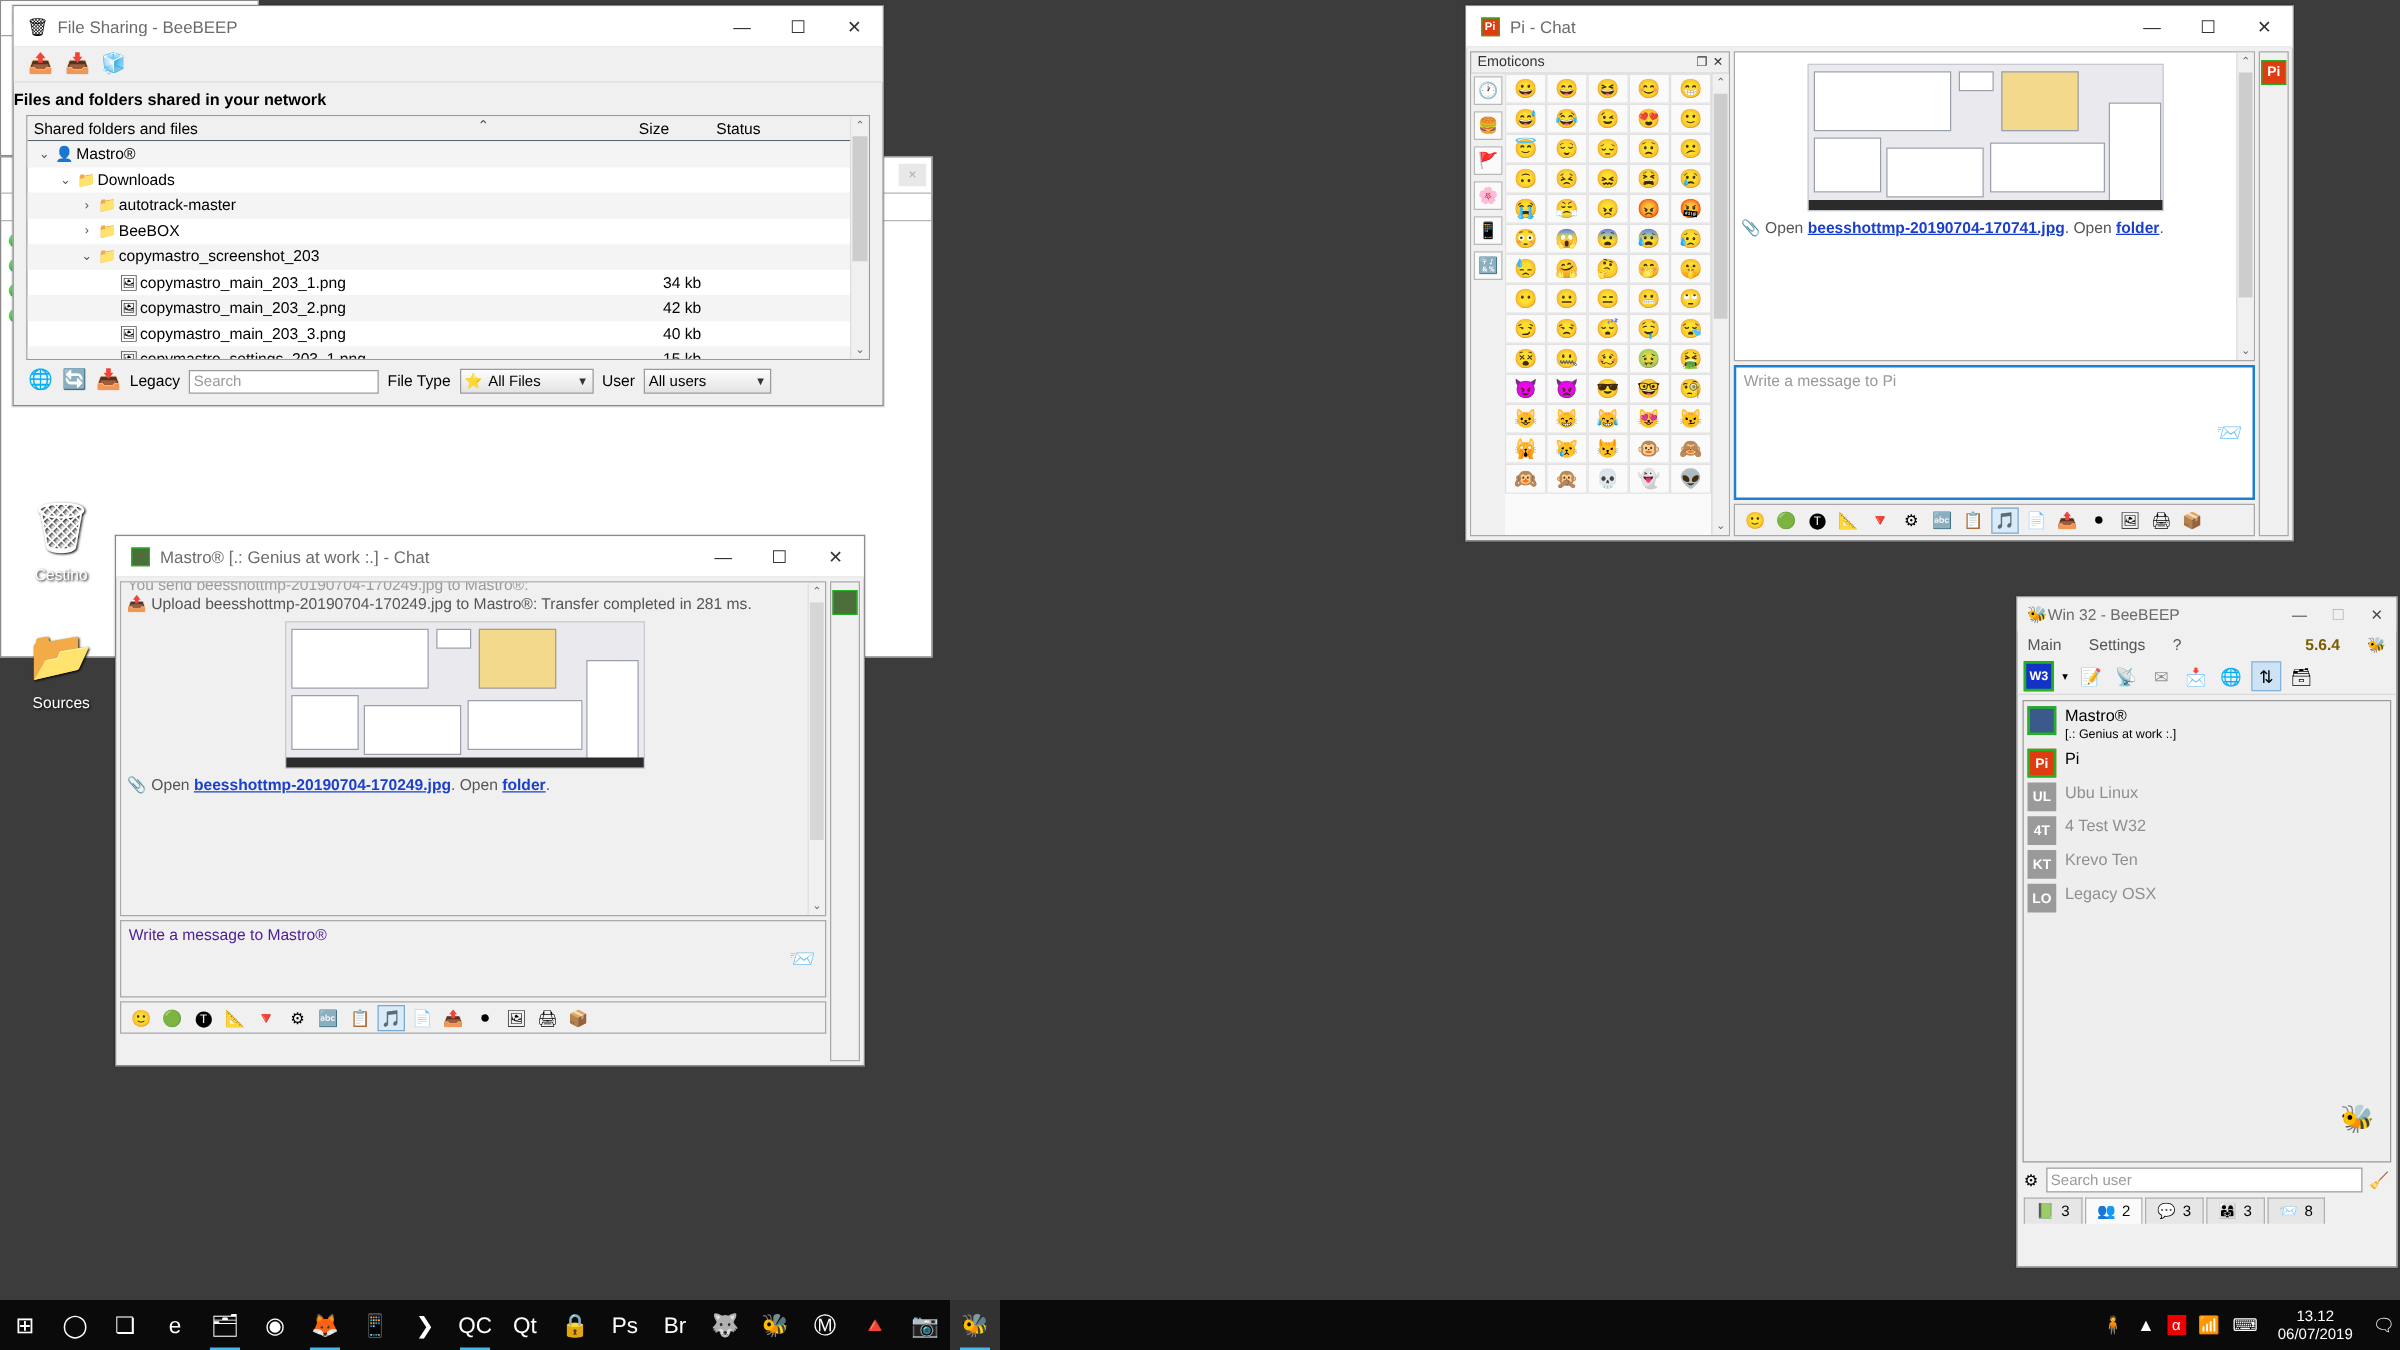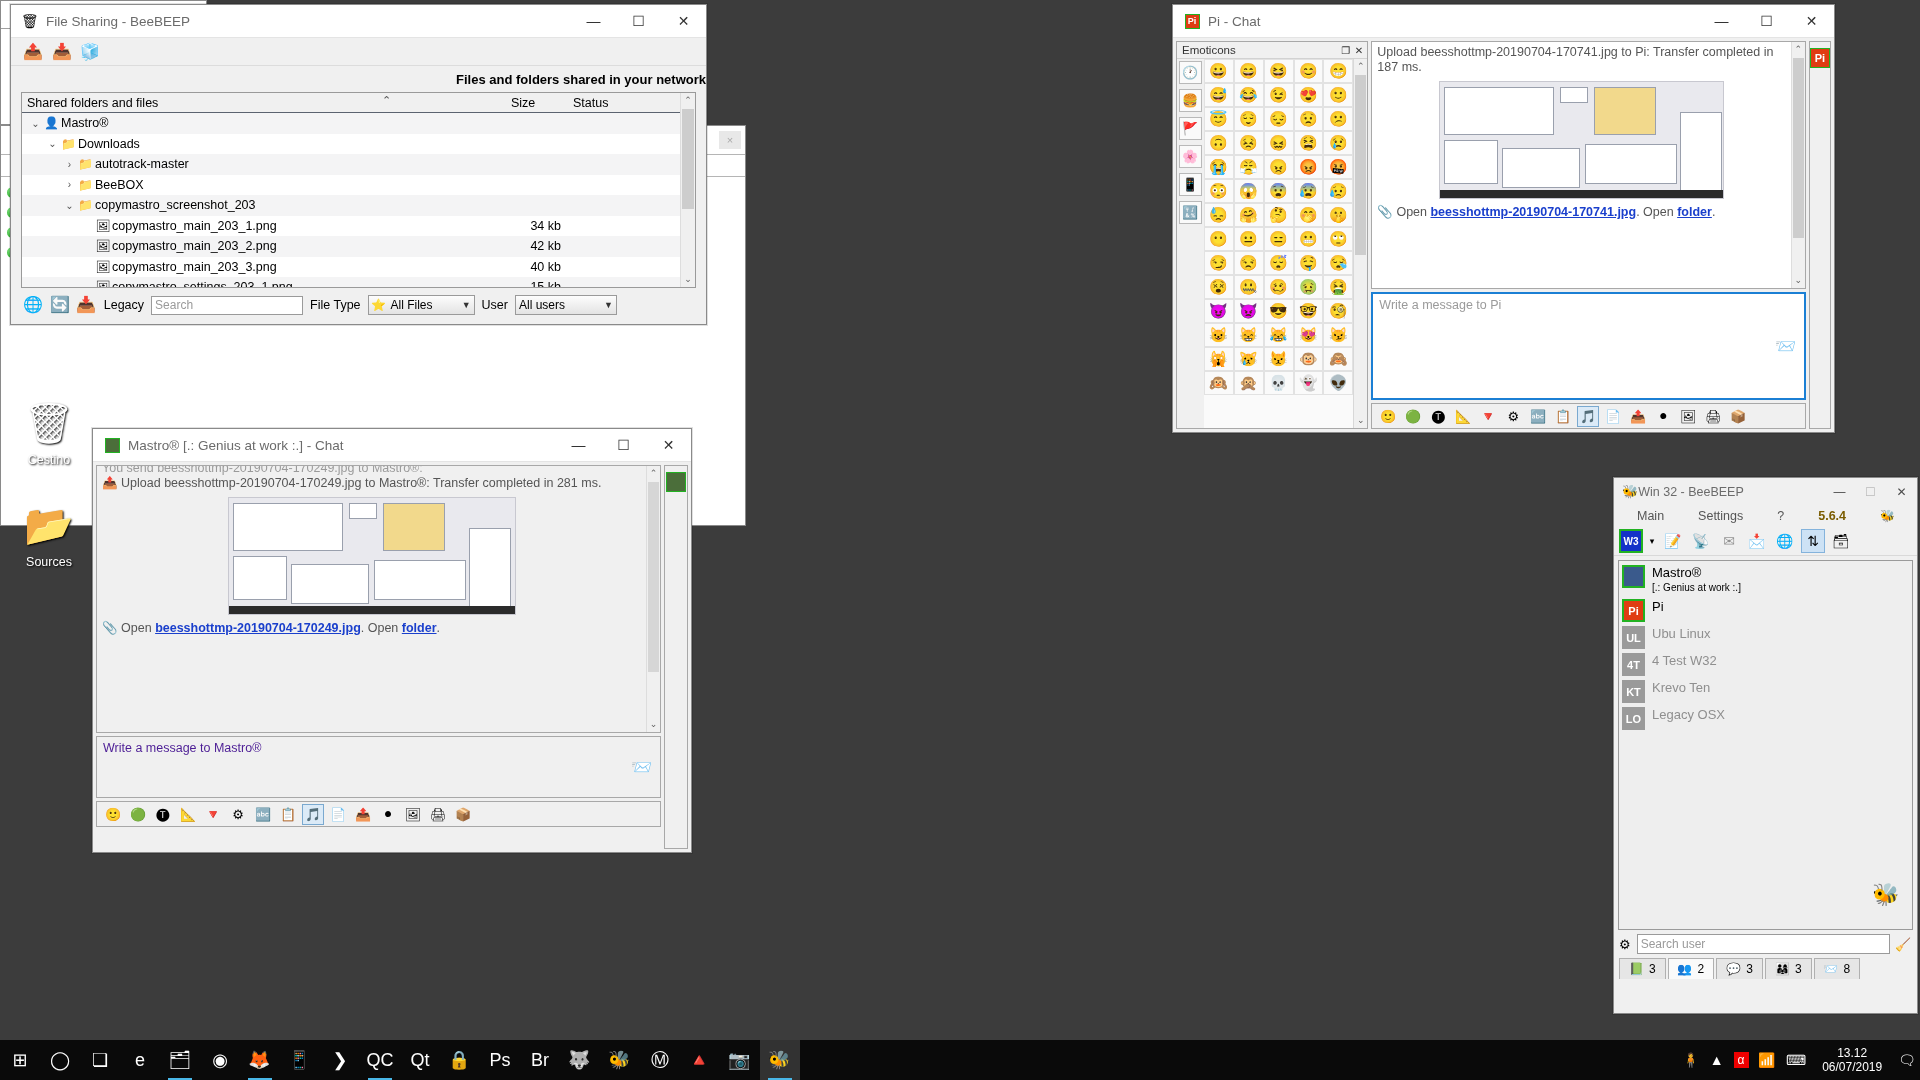--- a/index.html
+++ b/index.html
@@ -28,21 +28,21 @@
          white-space:nowrap; overflow:hidden; }
   .wbtns { display:flex; height:33px; flex:0 0 auto; }
   .wbtn { width:45px; height:33px; display:flex; align-items:center;
          justify-content:center; color:#333; font-size:14px; }
 
   
   #fs-win { left:10px; top:4px; width:697px; height:321px; }
   #fs-toolbar { height:28px; display:flex; align-items:center; gap:9px;
         padding:0 8px 0 12px; border-bottom:1px solid #dcdcdc; background:#f0f0f0; }
   .tb-ico { font-size:16px; line-height:16px; }
-  #fs-head { text-align:right; font-weight:bold; font-size:13px; padding:6px 0 5px; }
+  #fs-head { text-align:left; font-weight:bold; font-size:13px; padding:6px 0 5px; }
   #fs-tree-wrap { margin:0 10px; border:1px solid #9a9a9a; background:#fff;
         height:196px; position:relative; overflow:hidden; display:flex; }
   .tree-main { flex:1 1 auto; position:relative; }
   .tree-hdr { display:flex; height:20px; font-size:12.5px; align-items:center;
         border-bottom:1px solid #5b6370; background:#f0f0f0; }
   .th { padding:0 5px; overflow:hidden; white-space:nowrap; }
   .th.c1 { flex:0 0 484px; }
   .th.c2 { flex:0 0 62px; }
   .th.c3 { flex:1 1 auto; }
   .sortmark { position:absolute; left:360px; top:1px; font-size:11px; color:#555; }
@@ -151,22 +151,22 @@
   .dot { width:11px; height:11px; border-radius:50%;
         background:radial-gradient(circle at 35% 30%,#7ee47e,#129a12); }
 
   
   #w32-win { left:1613px; top:477px; width:305px; height:537px; }
   #w32-title { height:27px; display:flex; align-items:center; padding:0 0 0 8px;
         background:#f0f0f0; }
   #w32-title .wtext { color:#6b6b6b; font-size:12.5px; flex:1 1 auto; }
   .w32btn { width:31px; height:27px; display:flex; align-items:center;
         justify-content:center; color:#4a4a4a; font-size:12px; }
-  #w32-menu { height:22px; display:flex; align-items:center; gap:34px;
-        padding:0 23px; font-size:12.5px; color:#555; }
+  #w32-menu { height:22px; display:flex; align-items:center; gap:22px;
+        padding:0 8px; font-size:12.5px; color:#555; }
   #w32-menu .ver { margin-left:auto; font-weight:bold; color:#7a5c00; font-size:12.5px; }
   #w32-tb { height:29px; display:flex; align-items:center; gap:4px; padding:0 5px;
         border-bottom:1px solid #d9d9d9; }
   .w32ico { width:24px; height:24px; display:flex; align-items:center;
         justify-content:center; font-size:14px; }
   .w32ico.sel { background:#cde2f5; border:1px solid #84b3dc; }
   .badge { width:23px; height:23px; display:flex; align-items:center;
         justify-content:center; font-size:11px; font-weight:bold; color:#fff;
         flex:0 0 auto; }
   #w32-list { margin:4px; height:370px; border:1px solid #9a9a9a; background:#eee;
@@ -459,21 +459,20 @@
               <div class="vthumb" style="top:16px;height:180px;"></div>
               <div class="sc-arr" style="bottom:0">⌄</div>
             </div>
           </div>
         </div>
       </div>
 
       <div class="chat-col">
         <div class="chat-log">
           <div class="log-inner">
-            <div class="log-line">Upload beesshottmp-20190704-170741.jpg to Pi: Transfer completed in 187 ms.</div>
             <div class="shot">
               <div class="p" style="left:4px;top:5px;width:110px;height:48px;"></div>
               <div class="p" style="left:120px;top:5px;width:28px;height:16px;"></div>
               <div class="p" style="left:154px;top:5px;width:62px;height:48px;background:#f2d98c;"></div>
               <div class="p" style="left:4px;top:58px;width:54px;height:44px;"></div>
               <div class="p" style="left:62px;top:66px;width:78px;height:40px;"></div>
               <div class="p" style="left:145px;top:62px;width:92px;height:40px;"></div>
               <div class="p" style="left:240px;top:30px;width:42px;height:80px;"></div>
               <div style="position:absolute;left:0;bottom:0;right:0;height:8px;background:#2b2b2b;"></div>
             </div>

